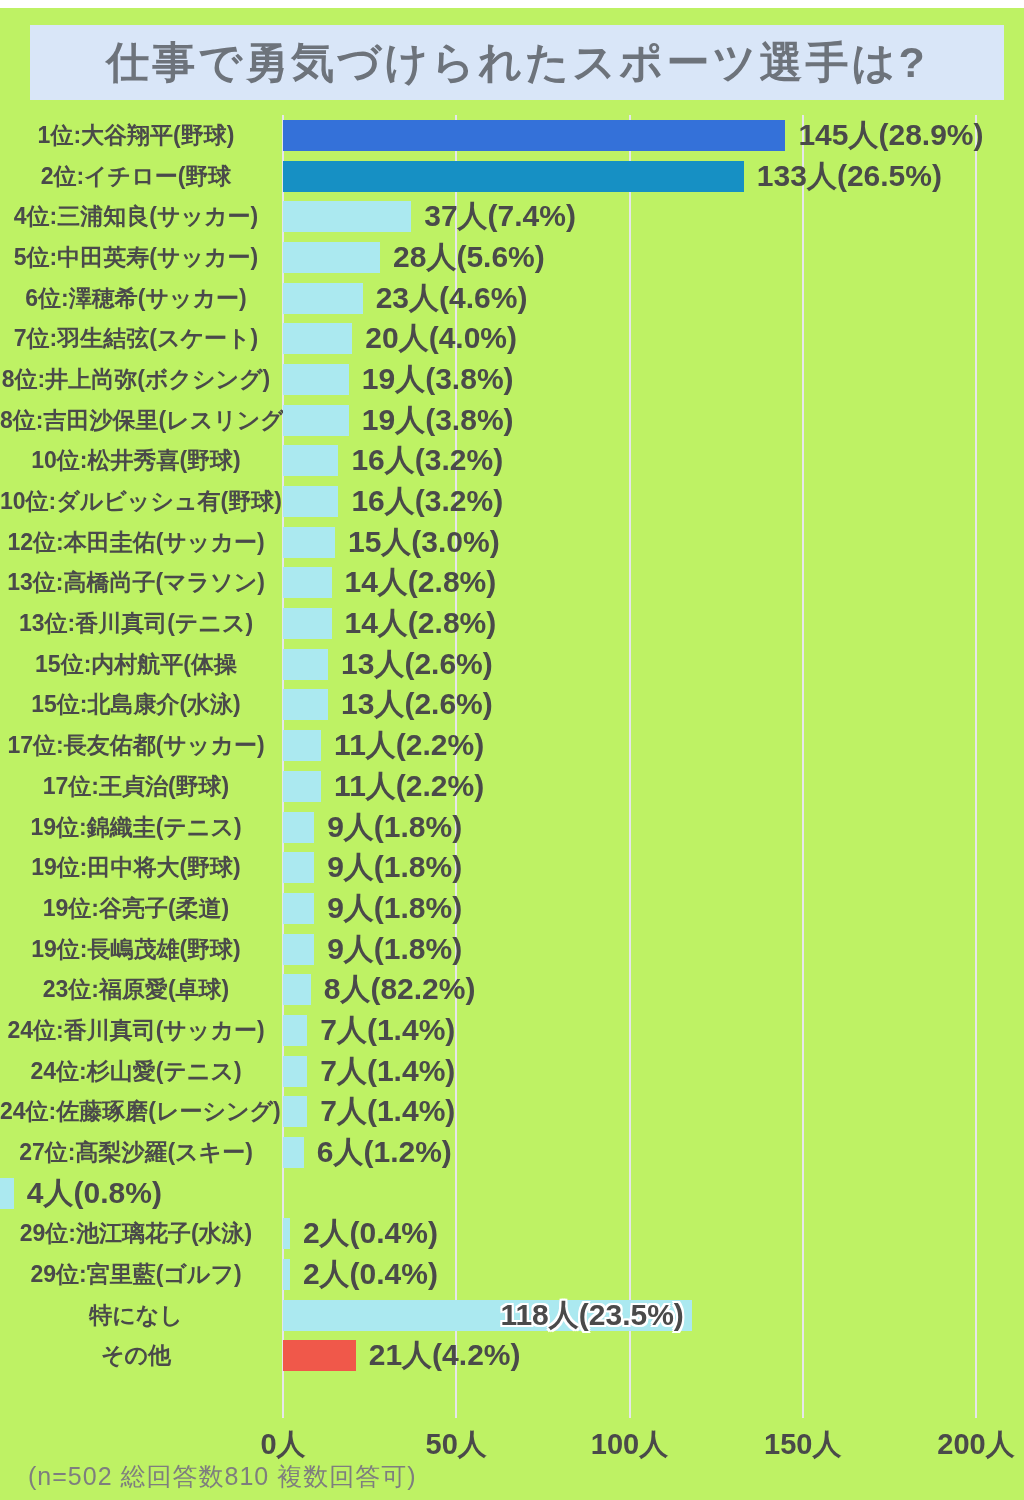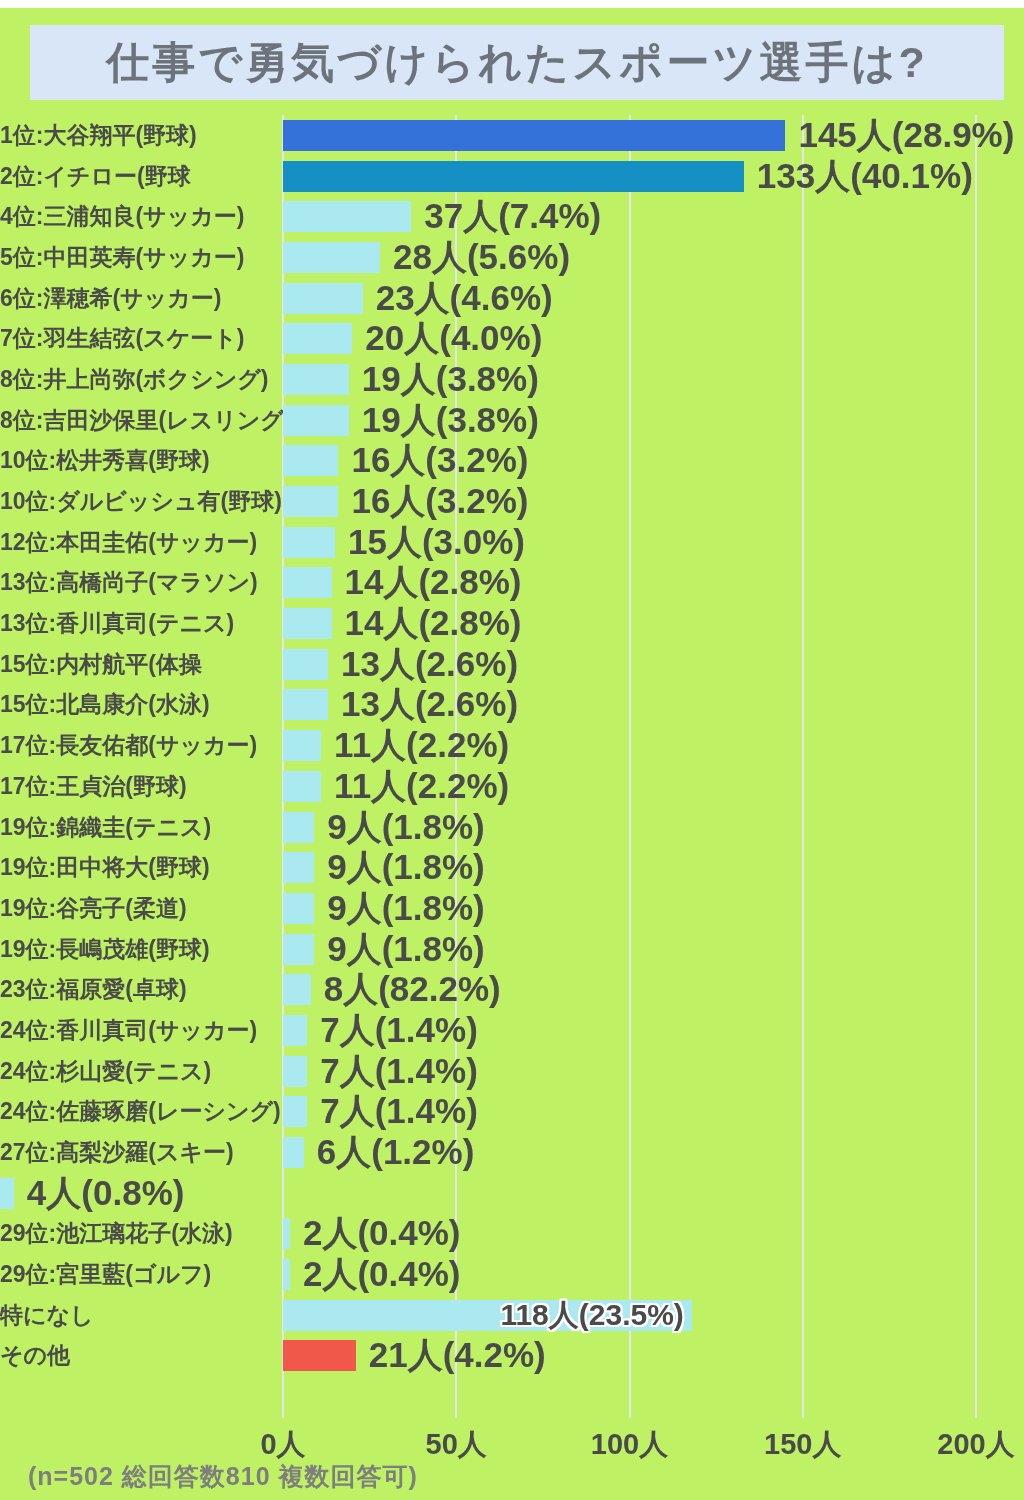--- a/index.html
+++ b/index.html
@@ -13,41 +13,41 @@
   }
   .title-text{
     font-size:43px;font-weight:800;color:#6d737b;letter-spacing:3px;white-space:nowrap;
   }
   .chart{position:absolute;left:0;top:107px;width:1024px;}
   .grid{position:absolute;left:283px;top:0;width:693px;height:1303px;z-index:0;}
   .gridline{position:absolute;top:0;bottom:0;width:2px;background:#e6e6ea;}
   .rows{position:relative;z-index:1;}
   .row{height:40.7px;display:flex;align-items:center;}
   .rlabel{
-    width:283px;padding-right:11px;box-sizing:border-box;text-align:left;
+    width:283px;padding-right:11px;box-sizing:border-box;text-align:center;
     font-size:23px;font-weight:700;color:#4a4a4a;white-space:nowrap;
   }
   .track{position:relative;width:693px;height:100%;display:flex;align-items:center;}
   .bar{height:31px;position:relative;flex-shrink:0;}
   .val{
-    margin-left:13px;font-size:35px;font-weight:700;color:#4a4a4a;white-space:nowrap;
+    margin-left:13px;font-size:30px;font-weight:700;color:#4a4a4a;white-space:nowrap;
   }
   .val-inside{
     position:absolute;right:8px;top:50%;transform:translateY(-50%);
     font-size:30px;font-weight:700;color:#4a4a4a;white-space:nowrap;
     text-shadow:-2px -2px 0 #fff,2px -2px 0 #fff,-2px 2px 0 #fff,2px 2px 0 #fff,
                 -2px 0 0 #fff,2px 0 0 #fff,0 -2px 0 #fff,0 2px 0 #fff;
   }
   .xaxis{position:absolute;left:283px;top:1417px;width:693px;height:36px;}
   .xtick{
     position:absolute;transform:translateX(-50%);font-size:29px;font-weight:700;
     color:#4a4a4a;white-space:nowrap;
   }
   .footnote{
-    position:absolute;left:28px;top:1452px;font-size:25px;font-weight:700;
+    position:absolute;left:28px;top:1452px;font-size:25px;font-weight:400;
     color:#7e7e7e;letter-spacing:1px;white-space:nowrap;
   }
   .copyright{
     position:absolute;right:22px;top:1493px;font-size:23px;font-weight:400;
     color:#6d6d6d;white-space:nowrap;
   }
 </style>
 </head>
 <body>
 
@@ -70,21 +70,21 @@
           <div class="rlabel">1位:大谷翔平(野球)</div>
           <div class="track">
             <div class="bar" style="width: 72.5%; background: rgb(52, 113, 217);"></div>
             <div class="val">145人(28.9%)</div>
           </div>
         </div>
         <div class="row">
           <div class="rlabel">2位:イチロー(野球</div>
           <div class="track">
             <div class="bar" style="width: 66.5%; background: rgb(22, 144, 196);"></div>
-            <div class="val">133人(40.1%)</div>
+            <div class="val">133人(26.5%)</div>
           </div>
         </div>
         <div class="row">
           <div class="rlabel">4位:三浦知良(サッカー)</div>
           <div class="track">
             <div class="bar" style="width: 18.5%; background: rgb(171, 233, 240);"></div>
             <div class="val">37人(7.4%)</div>
           </div>
         </div>
         <div class="row">

